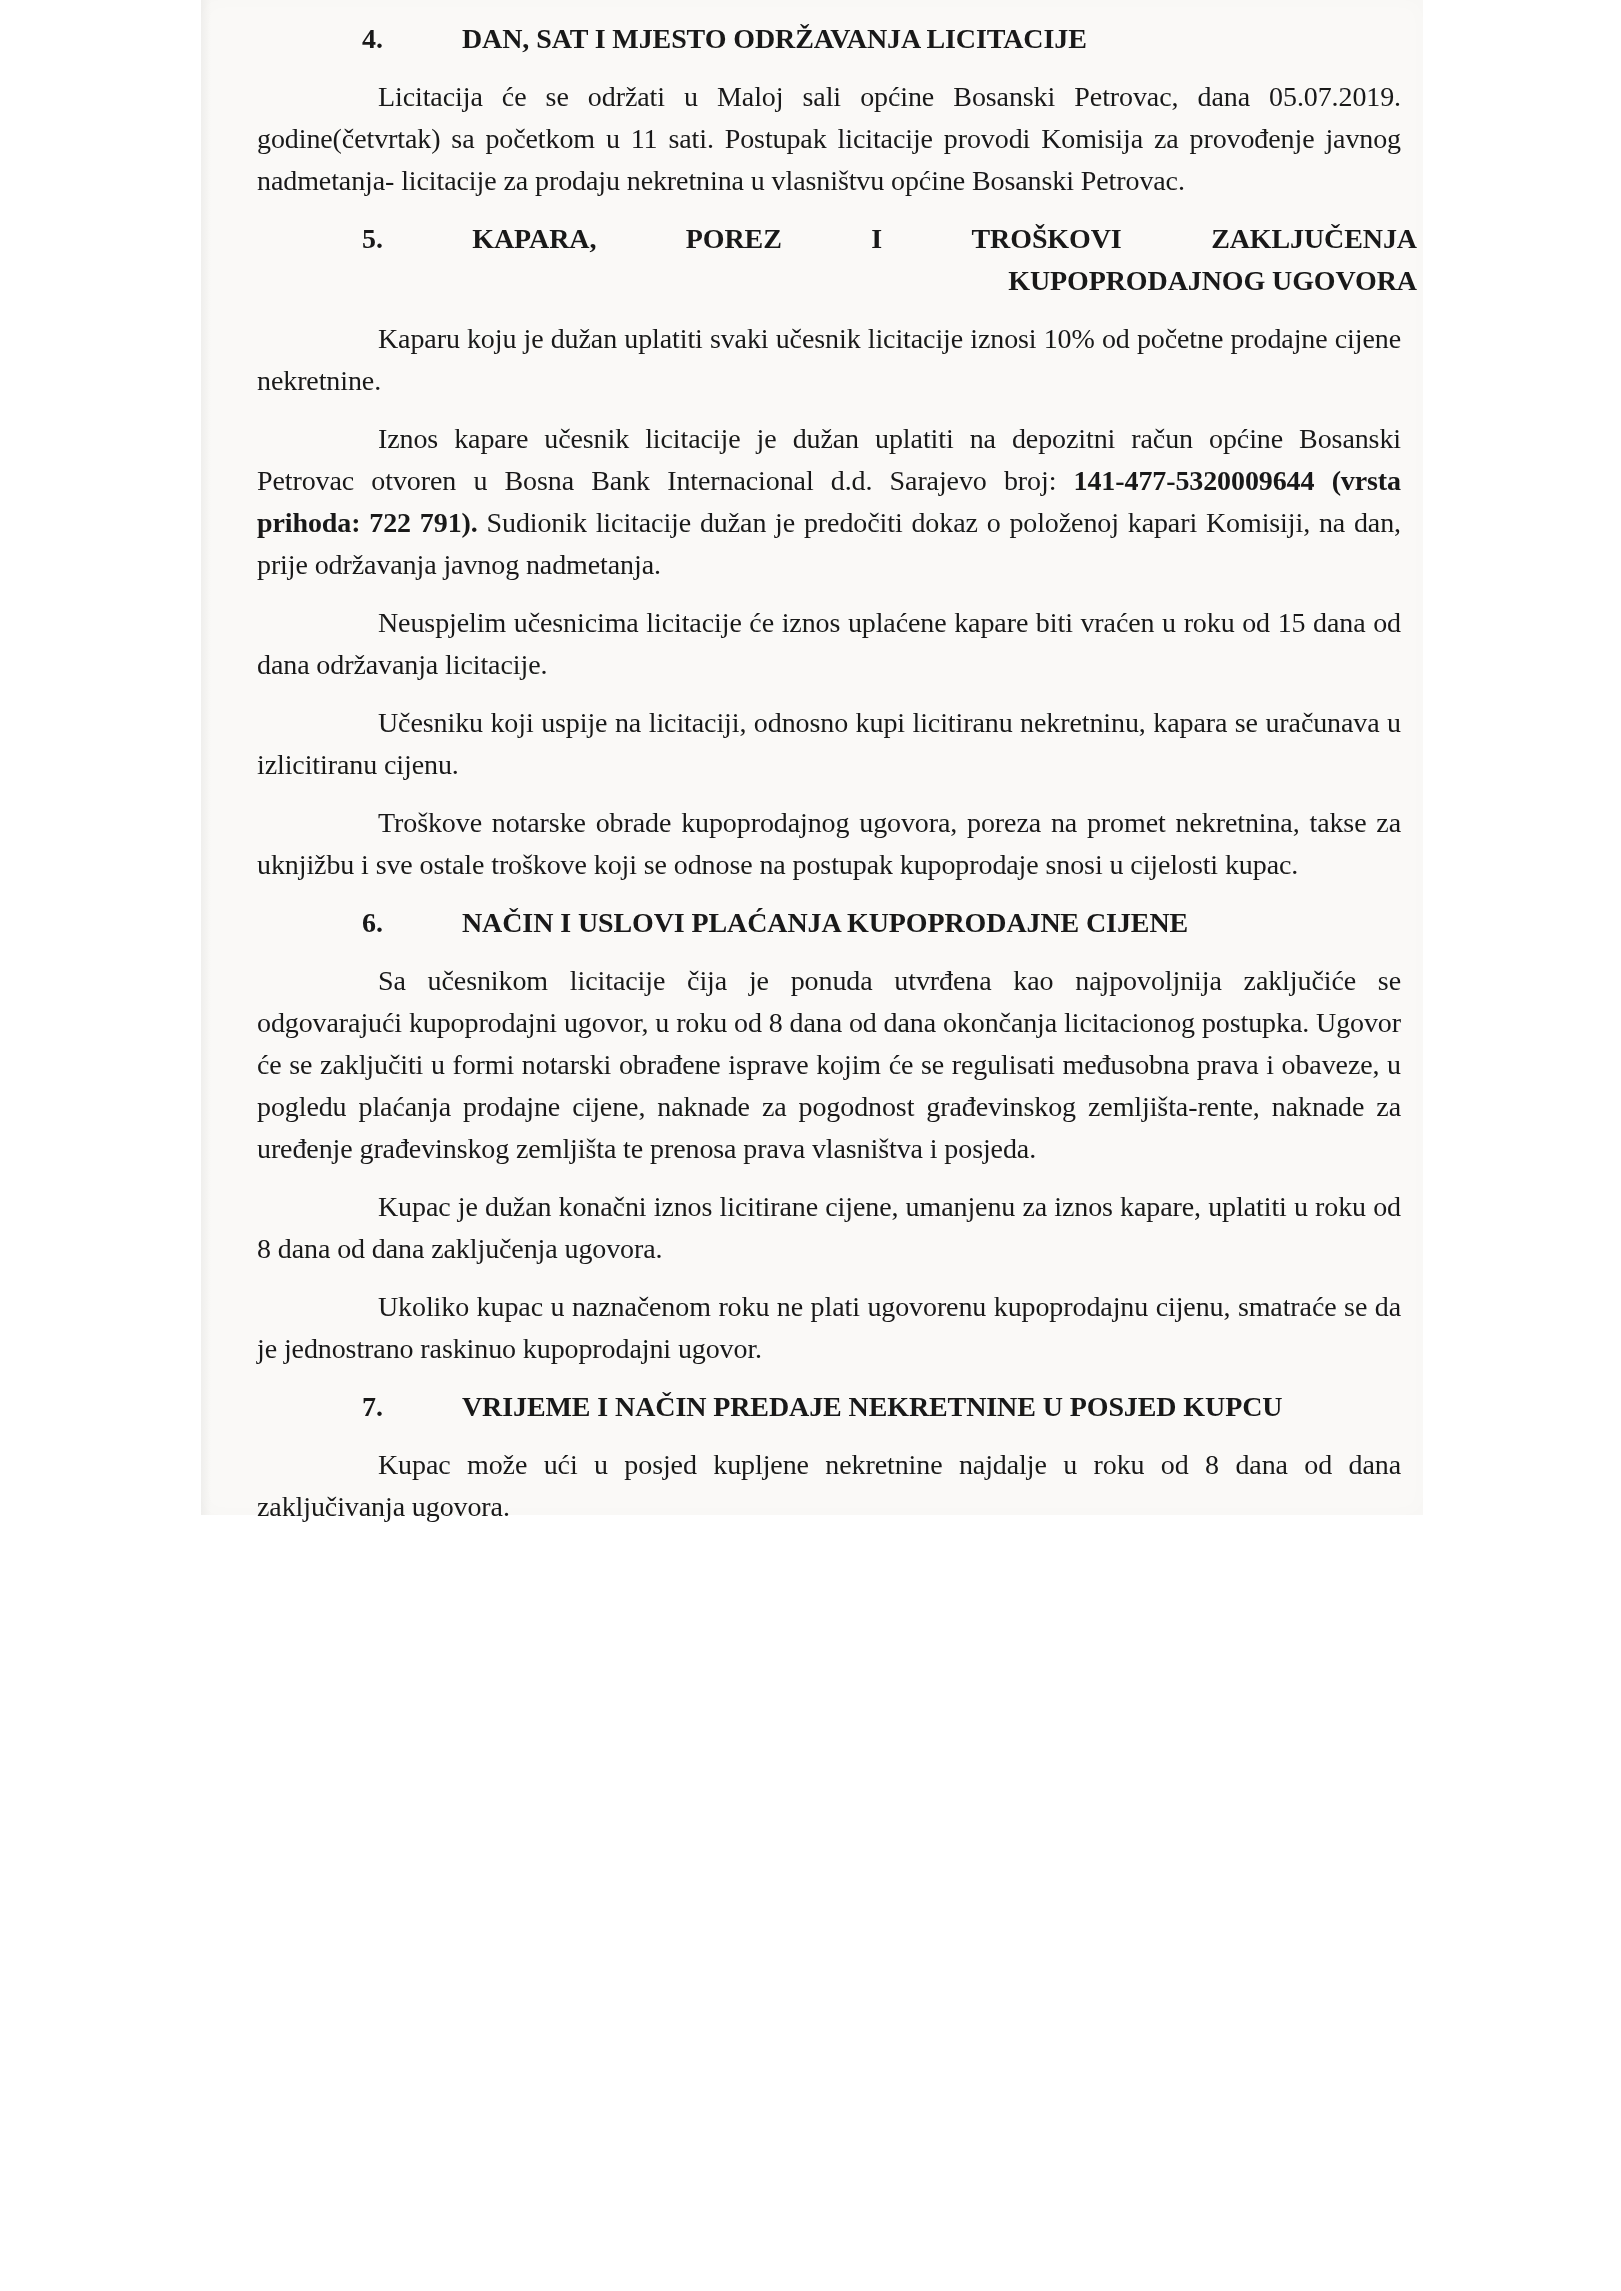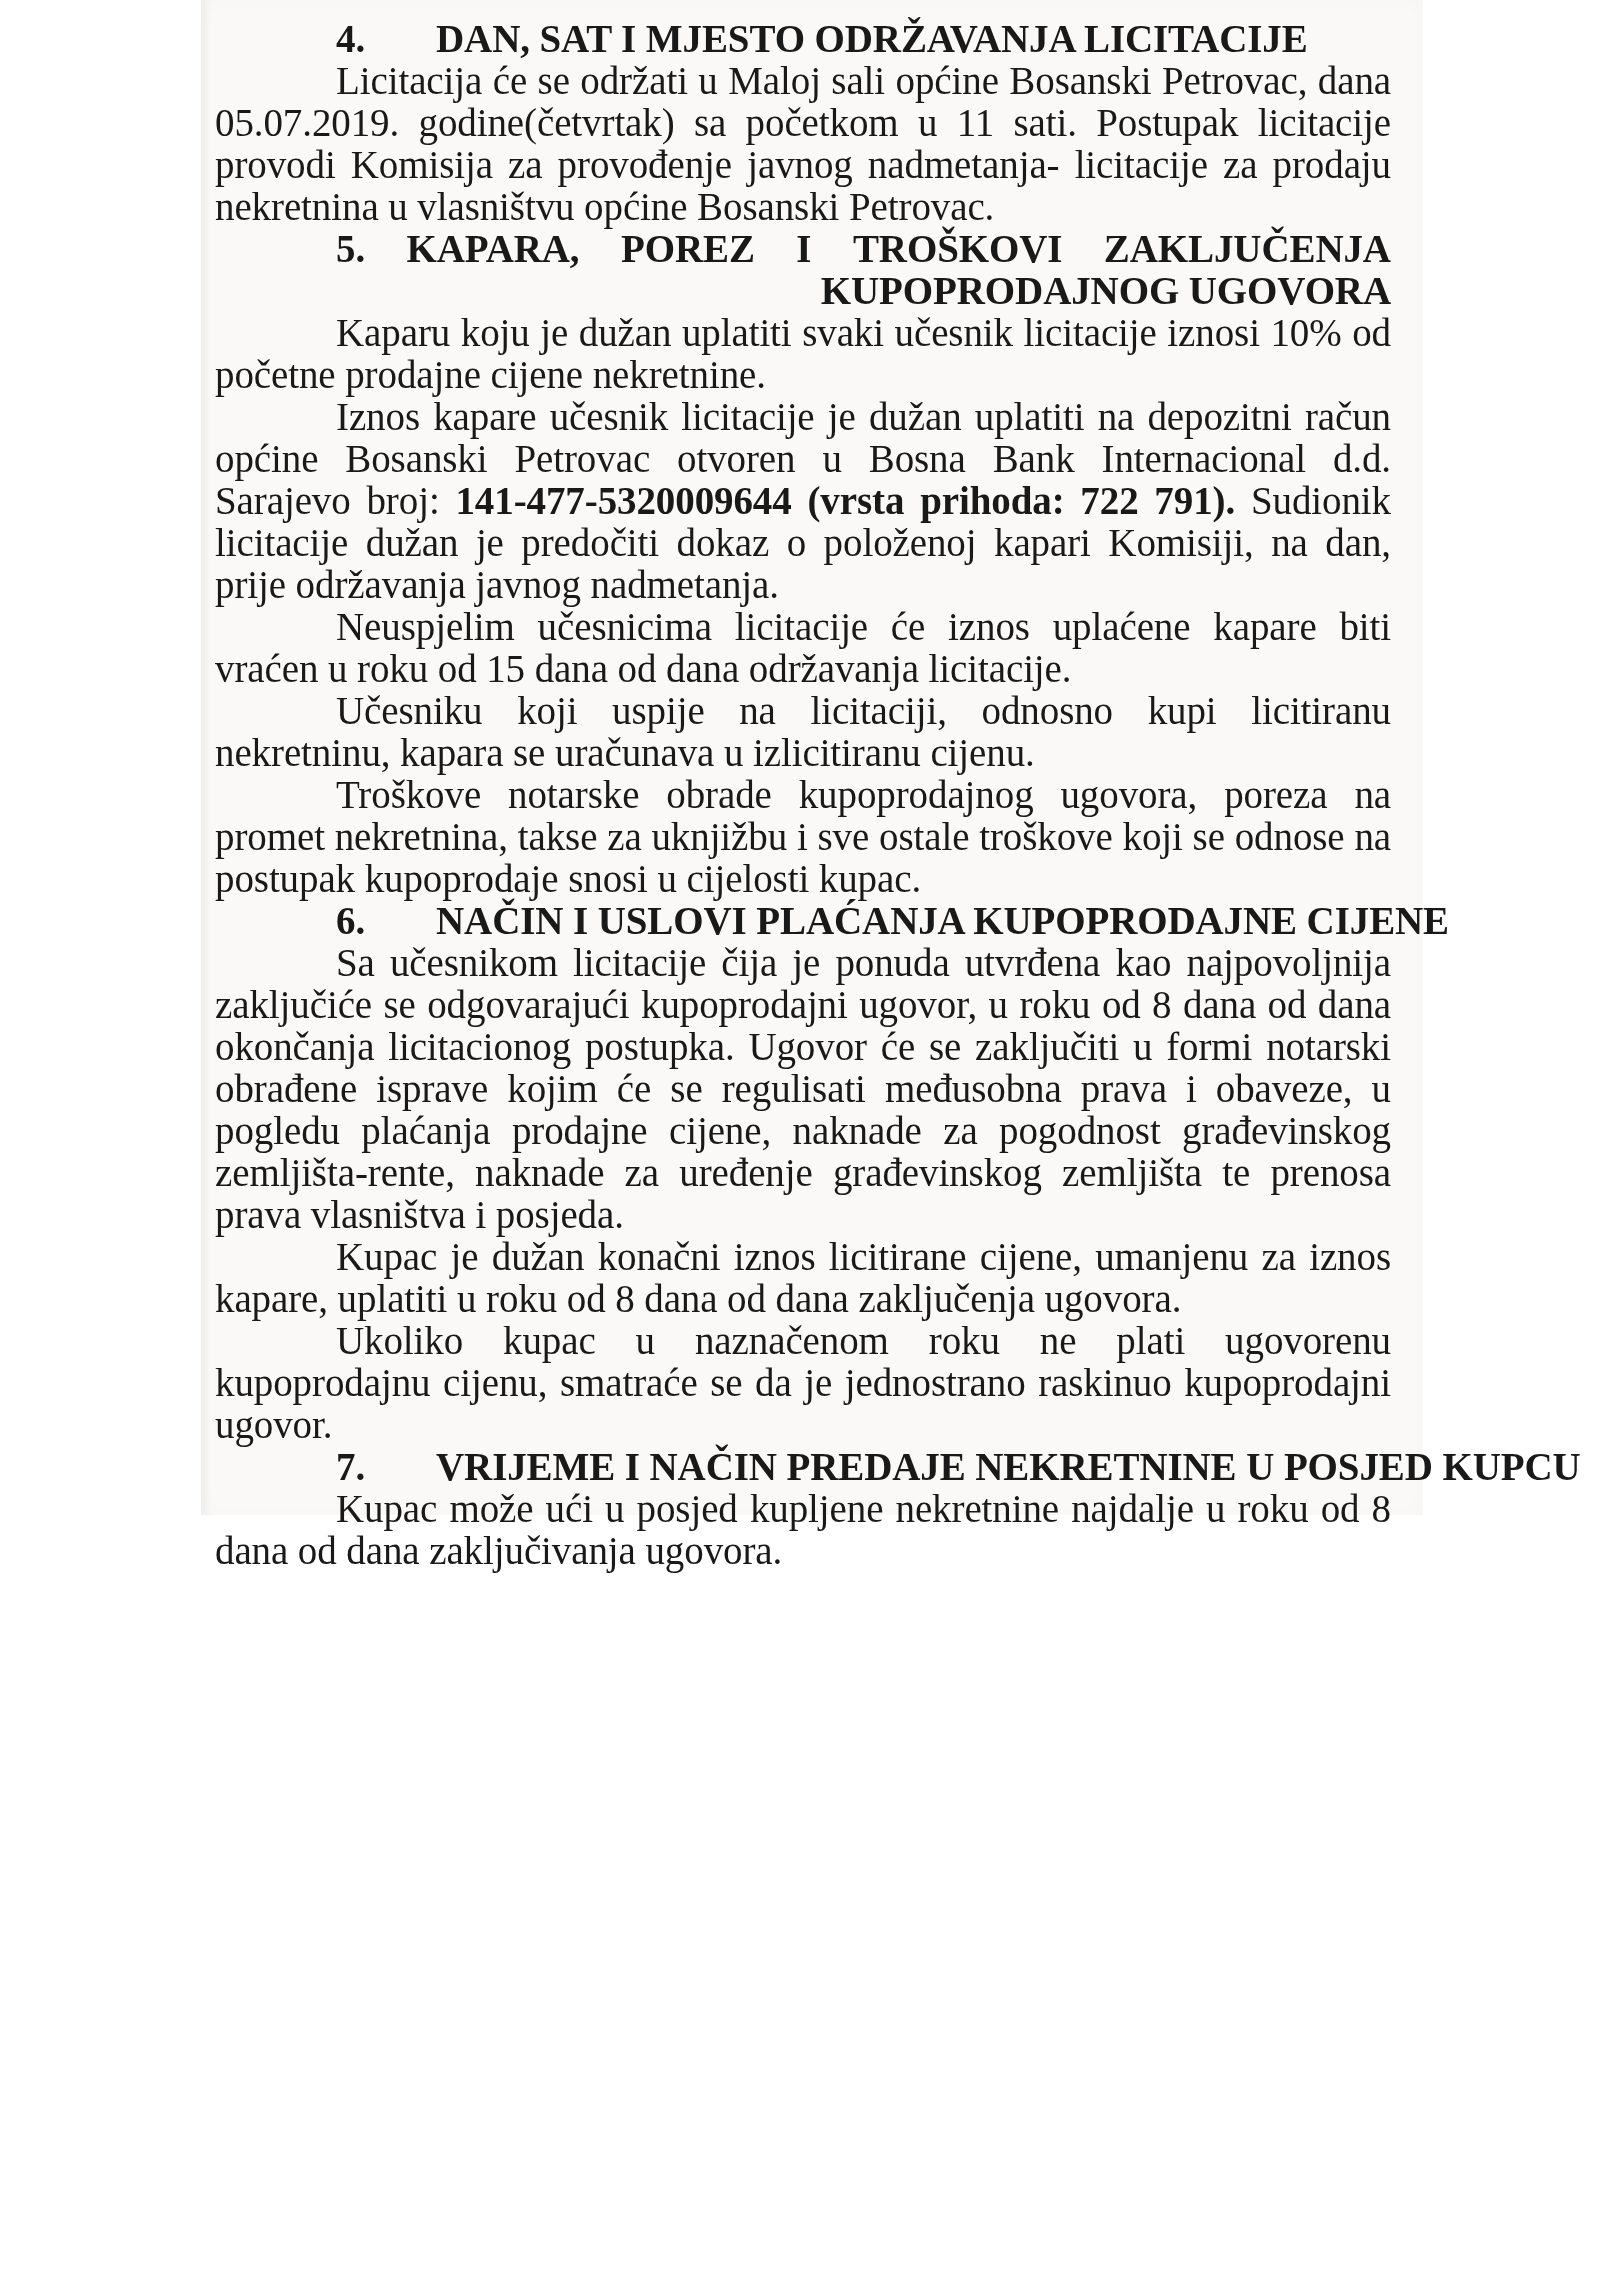--- a/index.html
+++ b/index.html
@@ -25,30 +25,30 @@
   }
   .scan-region::before {
     content: "";
     position: absolute;
     left: 0; top: 0; bottom: 0;
     width: 9.8px;
     background: linear-gradient(to right, rgba(90,90,90,0.06), rgba(0,0,0,0));
   }
   .doc-text {
     position: absolute;
-    left: 14px;
+    left: 40px;
     top: 17.6px;
     width: 1176px;
-    font-size: 39px;
+    font-size: 28px;
     line-height: 42px;
     text-align: justify;
     letter-spacing: -0.1px;
   }
   .para {
-    margin: 0;
+    margin: 16px;
     text-indent: 121px;
   }
   .heading {
     margin: 0;
     font-weight: bold;
     text-align: left;
     white-space: nowrap;
   }
   .heading .num {
     display: inline-block;

